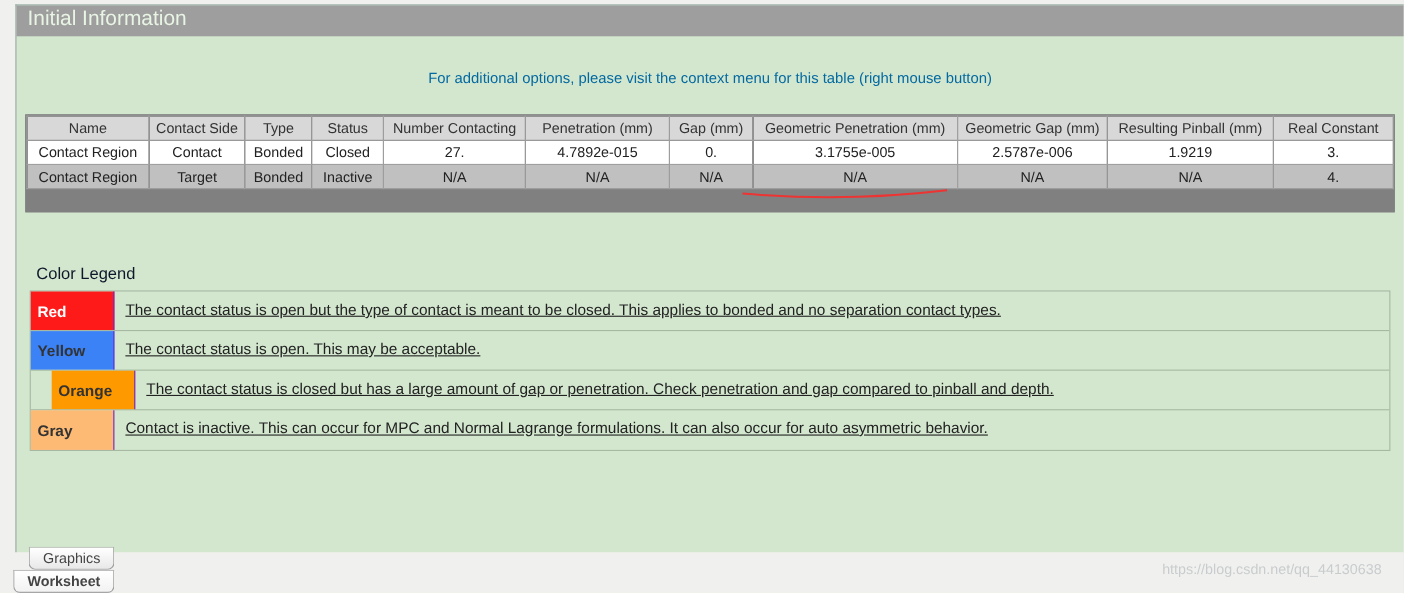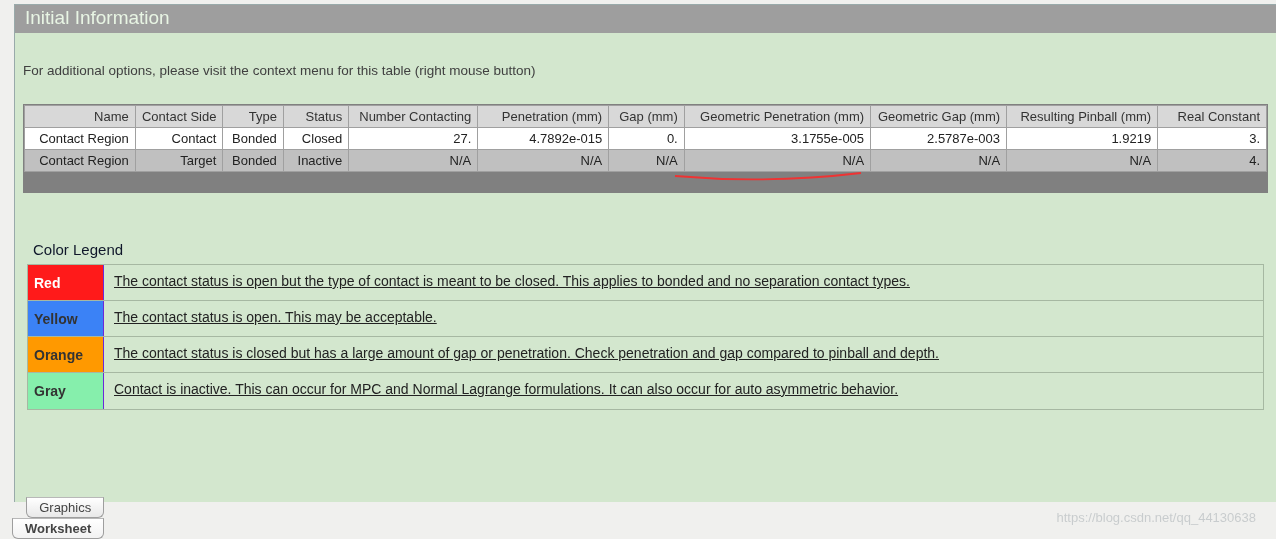--- a/index.html
+++ b/index.html
@@ -24,39 +24,40 @@
   .header-bar {
     height: 28px;
     background: #9e9e9e;
     color: #e8f5e4;
     font-size: 19px;
     padding: 2px 10px;
     font-weight: 300;
   }
   .hint-row {
     padding: 30px 8px 26px 8px;
-    color: #404040;
+    color: #0369a1;
     font-size: 13.5px;
+    text-align: center;
   }
   .data-table-wrap {
     margin: 0 8px;
     background: #808080;
     padding-bottom: 20px;
     border: 1px solid #808080;
   }
   table.data {
     border-collapse: collapse;
     width: 100%;
     table-layout: fixed;
     font-size: 13px;
   }
   table.data th, table.data td {
     border: 1px solid #a0a0a0;
     padding: 3px 6px;
-    text-align: right;
+    text-align: center;
     white-space: nowrap;
     overflow: hidden;
   }
   table.data th {
     background: #d8d8d8;
     color: #333;
     font-weight: 400;
     height: 22px;
   }
   table.data tr.row-white td { background: #ffffff; }
@@ -95,22 +96,22 @@
   }
   .legend-text{
     flex:1;
     padding:8px 10px;
     font-size:14px;
     color:#222;
     text-decoration:underline;
   }
   .sw-red   { background:#ff1a1a; color:#fff; }
   .sw-yellow{ background:#3b82f6; color:#333; }
-  .sw-orange{ background:#ff9900; color:#333; }
-  .sw-gray  { background:#86efac; color:#333; }
+  .sw-orange{ background:#ff9900; color:#333;margin-left:19px; }
+  .sw-gray  { background:#fdba74; color:#333; }
 
   
   .tab-strip{
     position:absolute;
     left:12px; bottom:18px;
     height:24px;
     display:flex;
     align-items:flex-end;
     font-size:13px;
     flex-direction:column;
@@ -186,21 +187,21 @@
       <tbody>
         <tr class="row-white">
           <td>Contact Region</td>
           <td>Contact</td>
           <td>Bonded</td>
           <td>Closed</td>
           <td>27.</td>
           <td>4.7892e-015</td>
           <td>0.</td>
           <td>3.1755e-005</td>
-          <td>2.5787e-003</td>
+          <td>2.5787e-006</td>
           <td>1.9219</td>
           <td>3.</td>
         </tr>
         <tr class="row-gray">
           <td>Contact Region</td>
           <td>Target</td>
           <td>Bonded</td>
           <td>Inactive</td>
           <td>N/A</td>
           <td>N/A</td>

